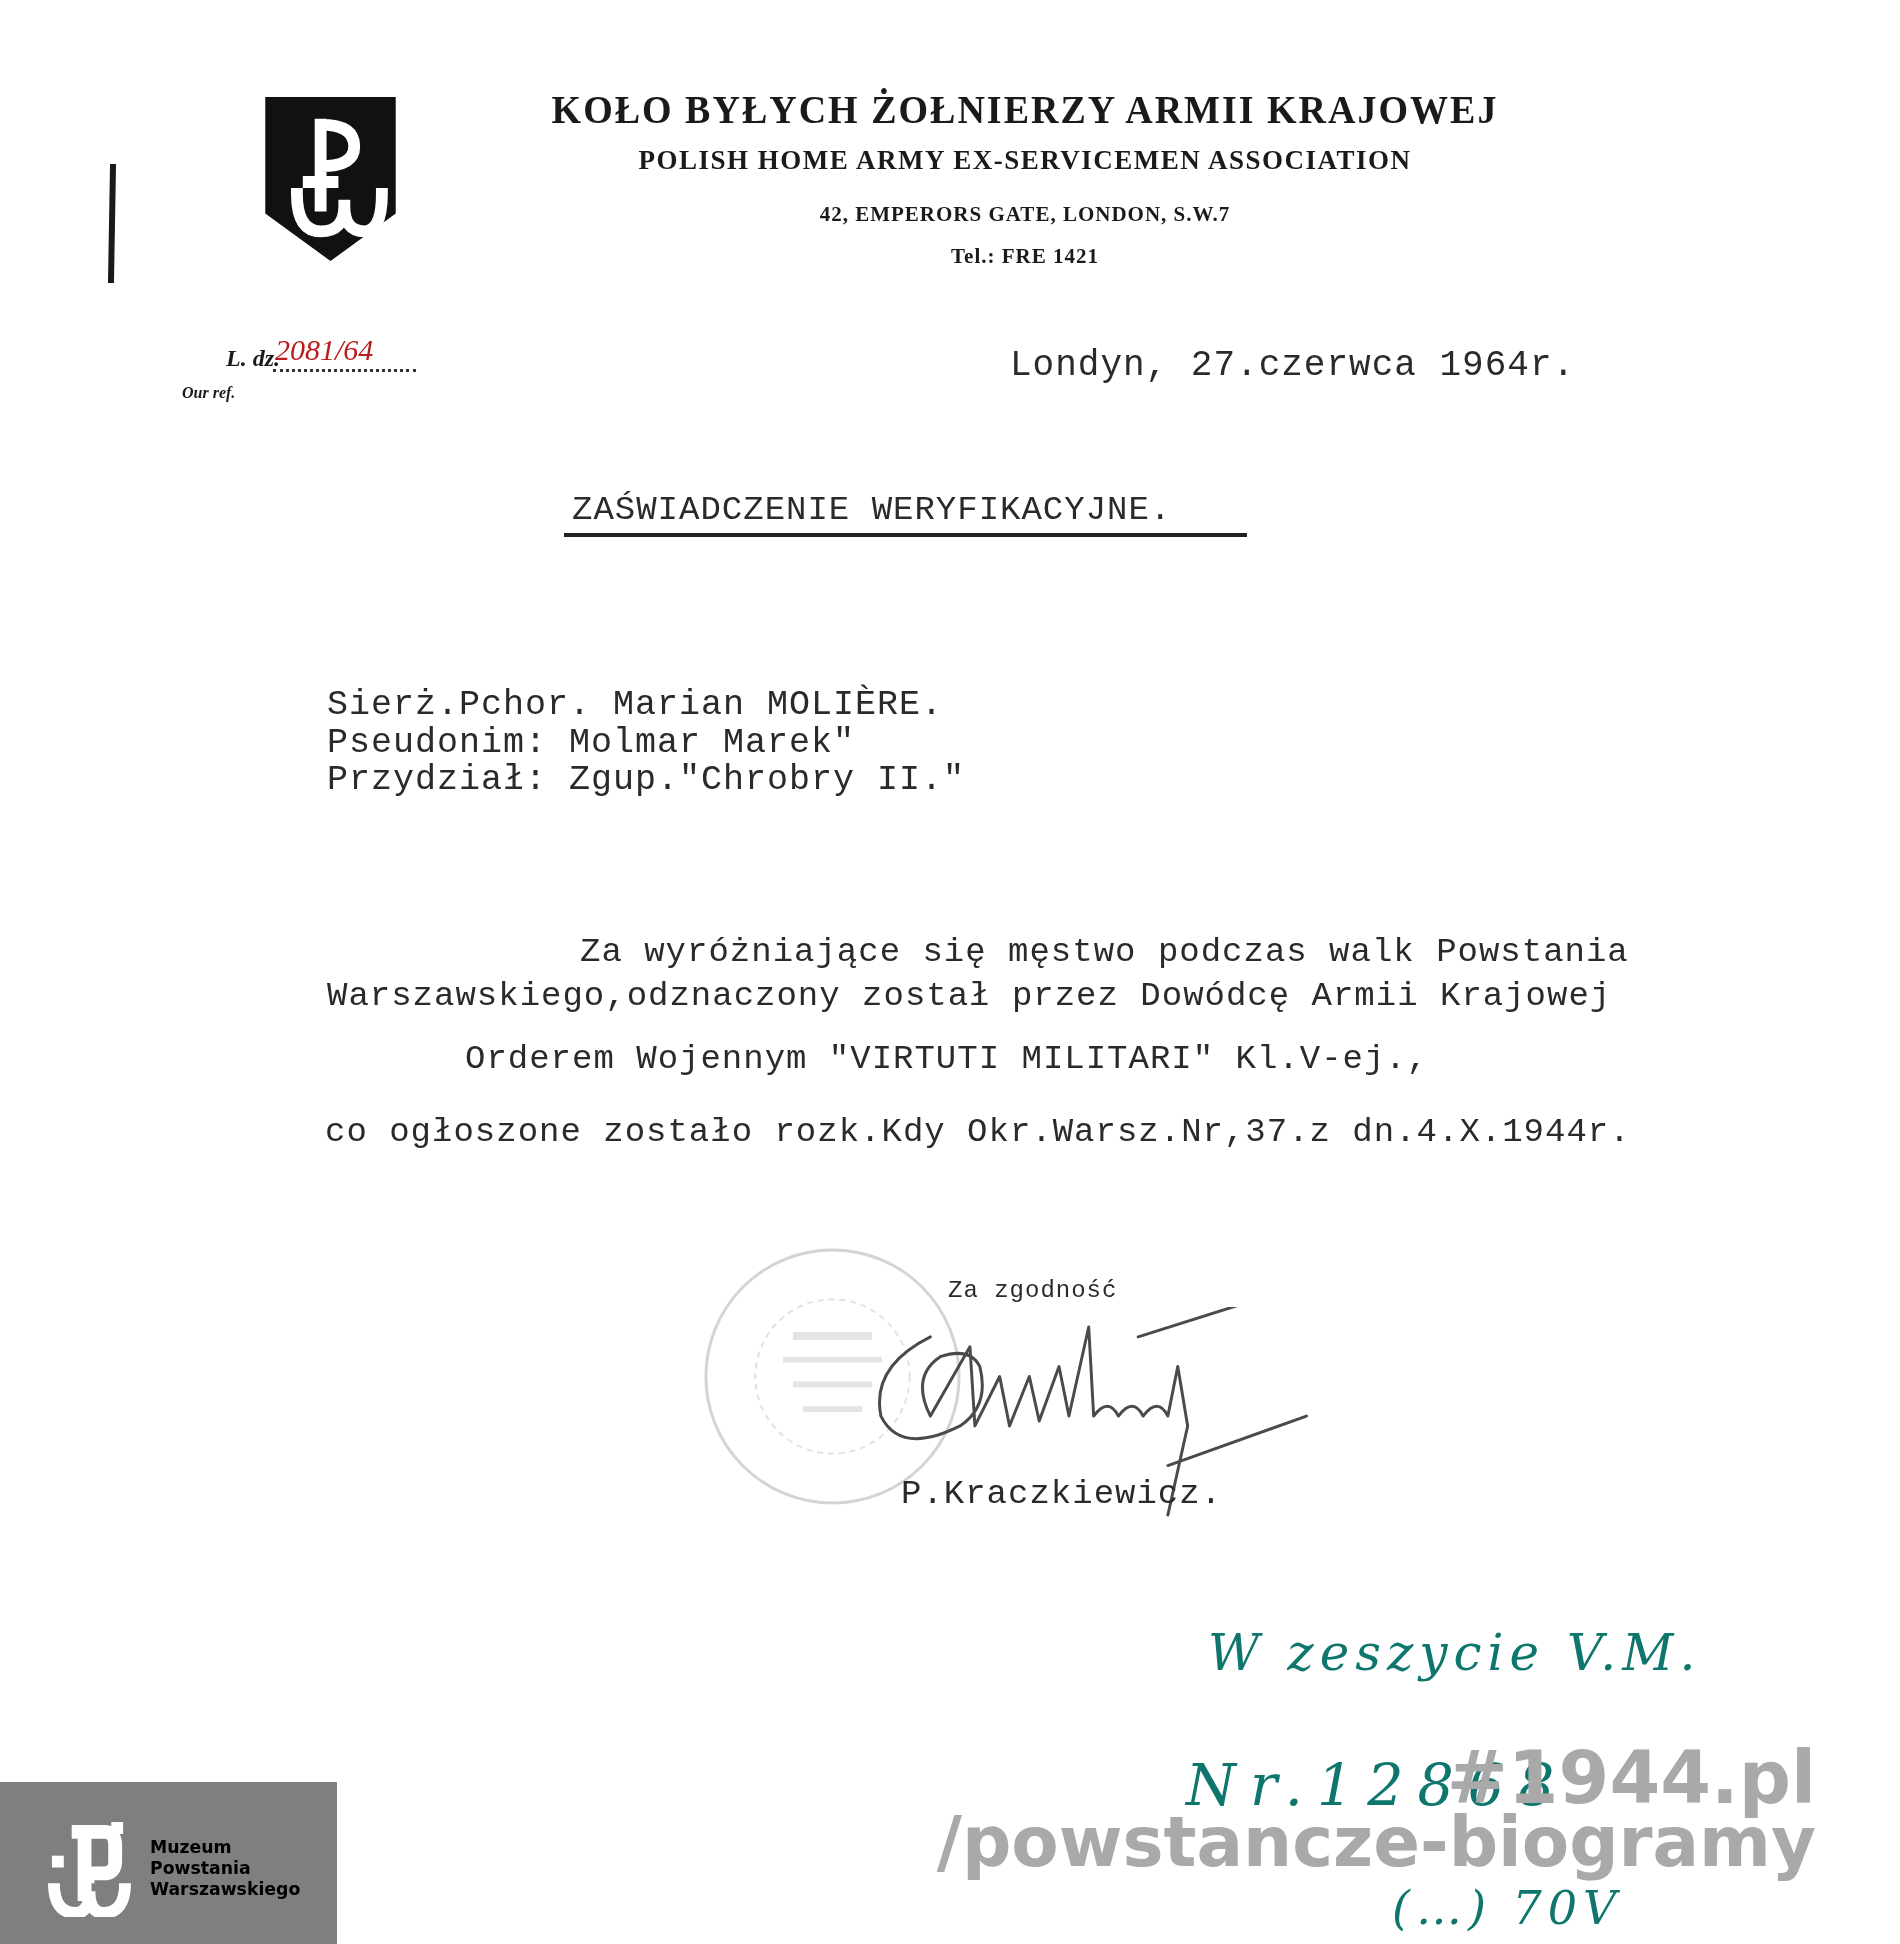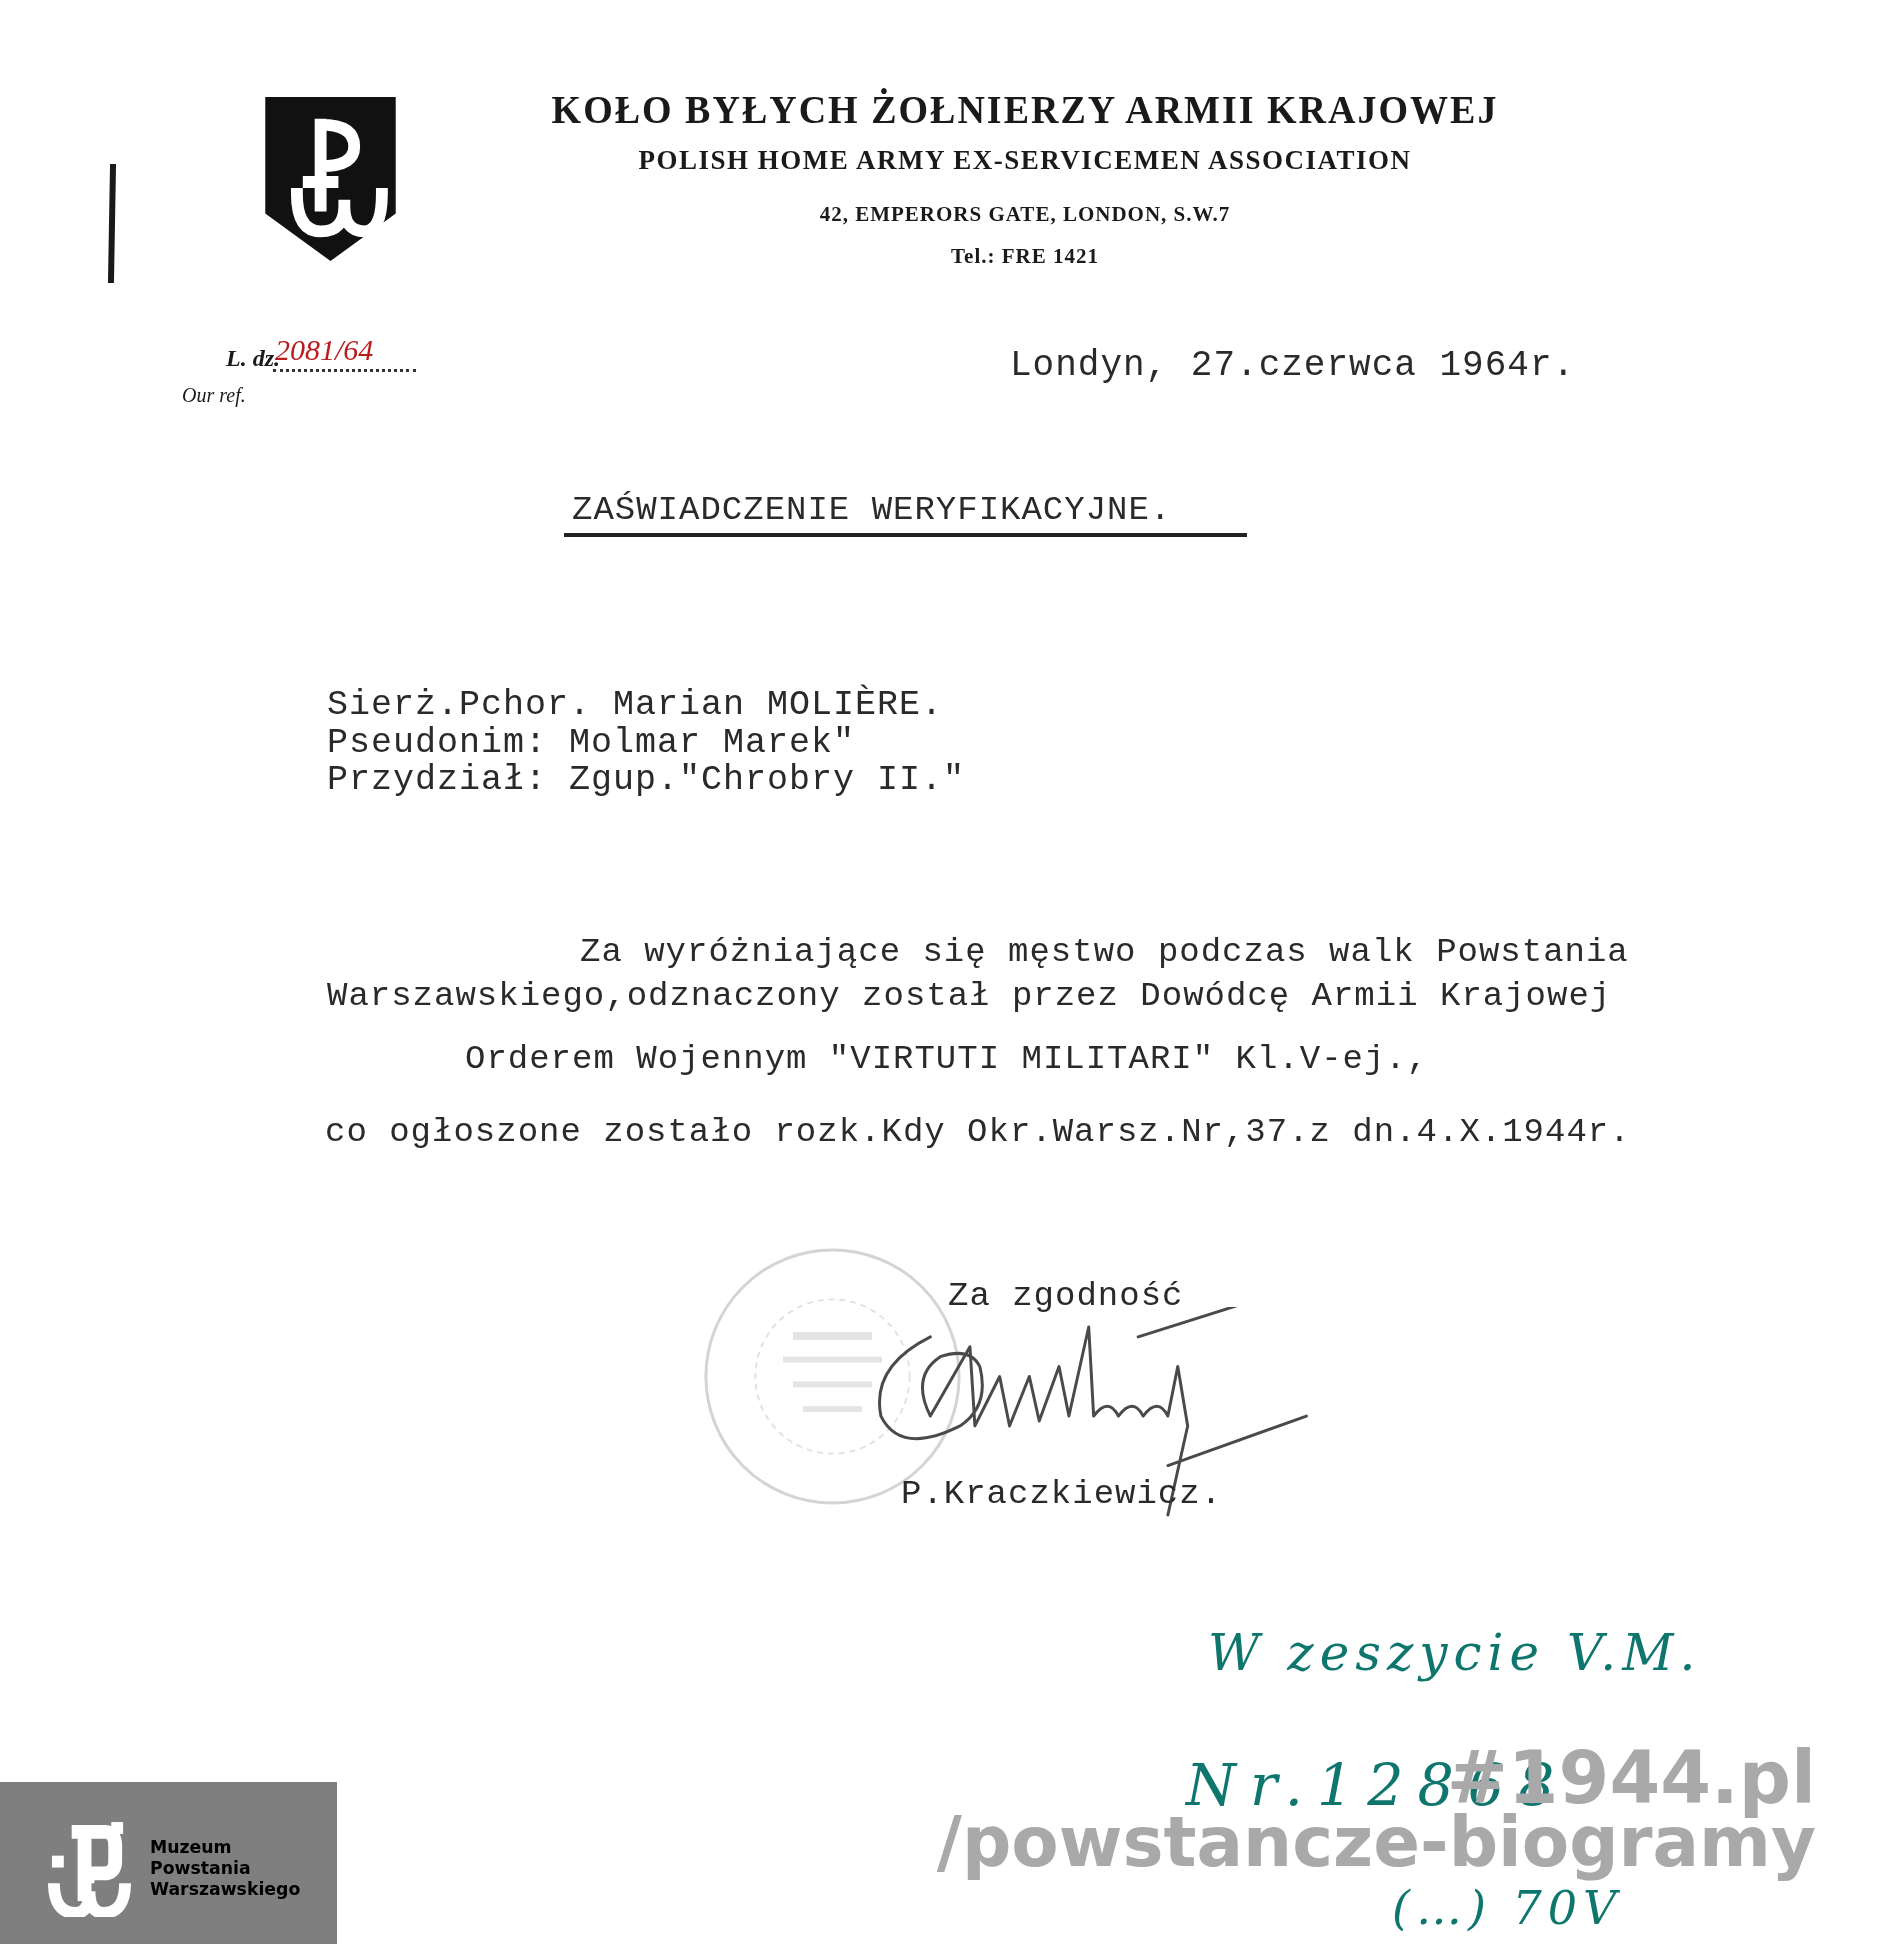--- a/index.html
+++ b/index.html
@@ -16,21 +16,21 @@
   #emblem { left: 263px; top: 95px; width: 135px; height: 168px; }
   #side-mark { left: 109px; top: 164px; width: 6px; height: 119px; background: #1a1a1a; transform: rotate(1deg); }
   #org-title { left: 426px; top: 87px; width: 1198px; text-align: center; font-size: 38px; letter-spacing: 2px; transform: scaleY(1.08); }
   #org-subtitle { left: 426px; top: 145px; width: 1198px; text-align: center; font-size: 27px; letter-spacing: 1.5px; }
   #org-address { left: 426px; top: 202px; width: 1198px; text-align: center; font-size: 21px; letter-spacing: 1px; }
   #org-tel { left: 426px; top: 244px; width: 1198px; text-align: center; font-size: 21px; letter-spacing: 1px; }
 
   
   #ref-label { left: 182px; top: 345px; font-family: "Liberation Serif", serif; font-style: italic; font-weight: bold; font-size: 24px; margin-left: 44px; }
   #ref-number { left: 273px; top: 333px; font-family: "Liberation Serif", serif; font-style: italic; font-size: 30px; color: #b91c1c; border-bottom: 3px dotted #333; padding: 0 2px 2px; min-width: 139px; }
-  #ref-sub { left: 182px; top: 384px; font-family: "Liberation Serif", serif; font-style: italic; font-weight: normal; font-size: 20px; }
+  #ref-sub { left: 182px; top: 384px; font-family: "Liberation Serif", serif; font-style: italic; font-weight: bold; font-size: 16px; }
 
   #date-line { left: 1010px; top: 345px; font-size: 36px; }
 
   #doc-title { left: 572px; top: 491px; font-size: 34px; }
   #doc-title-underline { left: 564px; top: 533px; width: 683px; height: 4px; background: #222; }
 
   
   .person { left: 327px; font-size: 35px; }
   #person-rank { top: 685px; }
   #person-pseudo { top: 723px; }
@@ -39,21 +39,21 @@
   
   .body-line { font-size: 34px; }
   #body-1 { left: 580px; top: 933px; }
   #body-2 { left: 327px; top: 977px; }
   #body-3 { left: 465px; top: 1040px; }
   #body-4 { left: 325px; top: 1113px; }
 
   
   #stamp { left: 699px; top: 1243px; width: 267px; height: 267px; }
   #signature-svg { left: 871px; top: 1307px; width: 475px; height: 228px; }
-  #confirm-label { left: 948px; top: 1277px; font-size: 34px; }
+  #confirm-label { left: 948px; top: 1277px; font-size: 24px; }
   #signer-name { left: 901px; top: 1475px; font-size: 34px; }
 
   
   .pencil { font-family: "DejaVu Serif", serif; font-style: italic; color: #0f766e; letter-spacing: 6px; text-align: right; }
   #note-1 { left: 1208px; top: 1624px; font-size: 50px; }
   #note-2 { left: 1186px; top: 1752px; font-size: 57px; letter-spacing: 14px; }
   #note-3 { left: 1392px; top: 1881px; font-size: 46px; }
 
   
   .wm { font-family: "DejaVu Sans", "Liberation Sans", sans-serif; font-weight: bold; color: #a9a9a9; text-align: right; }

